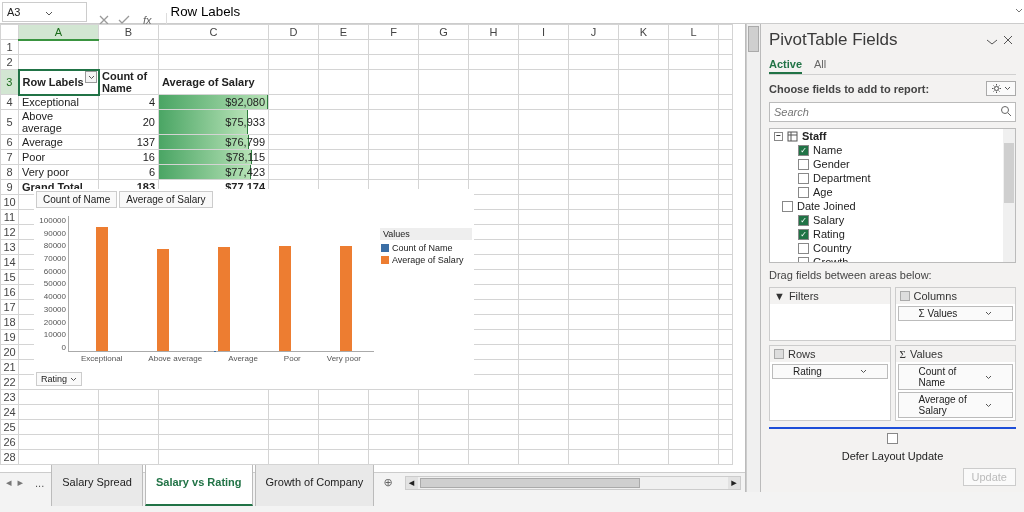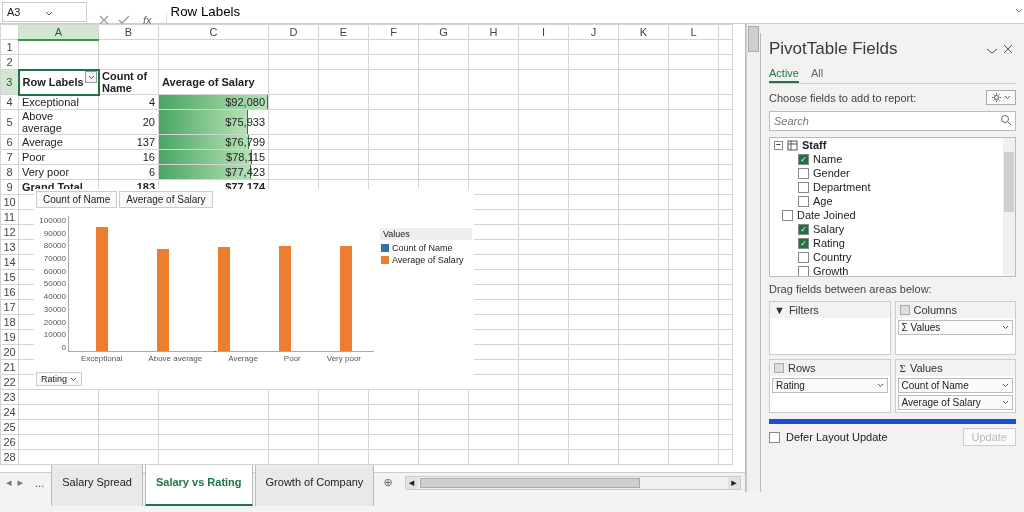--- a/index.html
+++ b/index.html
@@ -67,50 +67,50 @@
   .ts-dots { padding: 0 6px; color: #555; }
   .tab { padding: 16px 10px; border: 1px solid #bbb; background: #e9e9e9; border-bottom: none; margin: 0 1px; font-size: 11px; }
   .tab.active { background: #fff; border-bottom: 2px solid #217346; color: #217346; font-weight: 600; }
   .add-tab { padding: 0 8px; color: #666; }
   .hscroll { flex: 1; height: 14px; margin: 0 4px; background: #f0f0f0; border: 1px solid #ccc; position: relative; }
   .hscroll .lh, .hscroll .rh { position: absolute; top: 0; bottom: 0; width: 12px; background: #e2e2e2; display: flex; align-items: center; justify-content: center; }
   .hscroll .lh { left: 0; } .hscroll .rh { right: 0; }
   .hscroll .hthumb { position: absolute; top: 1px; bottom: 1px; left: 14px; width: 220px; background: #cfcfcf; border: 1px solid #aaa; }
 
   
-  .pivot-panel { width: 264px; background: #f3f2f1; border-left: 1px solid #bbb; display: flex; flex-direction: column; padding: 6px 8px; gap: 6px; margin-top: 9px; }
+  .pivot-panel { width: 264px; background: #f3f2f1; border-left: 1px solid #bbb; display: flex; flex-direction: column; padding: 6px 8px; gap: 6px; }
   .pp-title-row { display: flex; align-items: center; }
   .pp-title { font-size: 17px; font-weight: 300; color: #3a3a3a; flex: 1; }
   .pp-ctrl { width: 16px; display: flex; justify-content: center; color: #555; cursor: pointer; }
   .pp-tabs { display: flex; gap: 12px; border-bottom: 1px solid #d0d0d0; font-size: 11px; }
   .pp-tab { padding: 2px 0; color: #666; cursor: pointer; }
-  .pp-tab.active { color: #217346; border-bottom: 2px solid #217346; font-weight: 400; }
+  .pp-tab.active { color: #217346; border-bottom: 2px solid #217346; font-weight: 700; }
   .pp-inst-row { display: flex; align-items: center; gap: 4px; }
-  .pp-inst { font-size: 11px; color: #444; flex: 1; }
+  .pp-inst { font-size: 11px; color: #444; flex: 1; font-weight: bold; }
   .gear { border: 1px solid #aaa; padding: 1px 4px; background: #fafafa; display: flex; align-items: center; gap: 2px; }
   .search-row { position: relative; }
   .search-input { width: 100%; height: 20px; border: 1px solid #bbb; padding: 0 18px 0 4px; background: #fff; font-style: italic; color: #999; font-size: 11px; }
   .search-icon-pos { position: absolute; right: 4px; top: 3px; color: #666; }
   .field-list { border: 1px solid #bbb; background: #fff; height: 140px; overflow-y: auto; position: relative; }
   .field-list .vtrack { position: absolute; right: 0; top: 0; bottom: 0; width: 12px; background: #f0f0f0; }
   .field-list .vtrack .th { position: absolute; top: 14px; left: 1px; right: 1px; height: 60px; background: #cfcfcf; }
   .field-row { display: flex; align-items: center; padding: 1px 4px; gap: 4px; font-size: 11px; }
   .field-row.group { font-weight: bold; }
   .tree-toggle { width: 9px; height: 9px; border: 1px solid #888; display: flex; align-items: center; justify-content: center; font-size: 8px; line-height: 1; }
   .chk { width: 11px; height: 11px; border: 1px solid #888; background: #fff; display: flex; align-items: center; justify-content: center; }
   .chk.checked { background: #217346; color: #fff; font-size: 8px; }
   .drag-inst { font-size: 11px; color: #444; }
   .zone-grid { display: grid; grid-template-columns: 1fr 1fr; gap: 4px; }
   .zone { background: #fff; border: 1px solid #ccc; min-height: 54px; display: flex; flex-direction: column; }
   .zone-hdr { display: flex; align-items: center; gap: 4px; padding: 2px 4px; font-size: 11px; color: #333; background: #f3f2f1; }
   .zone-icon { width: 10px; height: 10px; background: #ddd; border: 1px solid #aaa; }
   .zone-body { flex: 1; padding: 2px; display: flex; flex-direction: column; gap: 2px; }
-  .pill { border: 1px solid #bbb; background: #fafafa; font-size: 10px; display: flex; align-items: center; padding: 1px 3px; }
+  .pill { border: 1px solid #bbb; background: #fafafa; font-size: 10px; display: flex; align-items: center; padding: 1px 20px; }
   .pill span { flex: 1; }
-  .defer-row { display: flex; align-items: center; gap: 6px; font-size: 11px; padding-top: 4px; border-top: 5px solid #1d4ed8; }
+  .defer-row { display: flex; align-items: center; gap: 6px; font-size: 11px; padding-top: 4px; border-top: 2px solid #1d4ed8; flex-direction: column; }
   .update-btn { border: 1px solid #ccc; background: #fafafa; color: #bbb; padding: 2px 8px; font-size: 11px; margin-left: auto; }
   .sigma { font-family: "Times New Roman", serif; }
 </style>
 </head>
 <body>
 
 <div class="formula-bar">
   <div class="name-box">
     <span>A3</span>
     <span class="dd-arrow"><svg viewBox="0 0 8 8">

